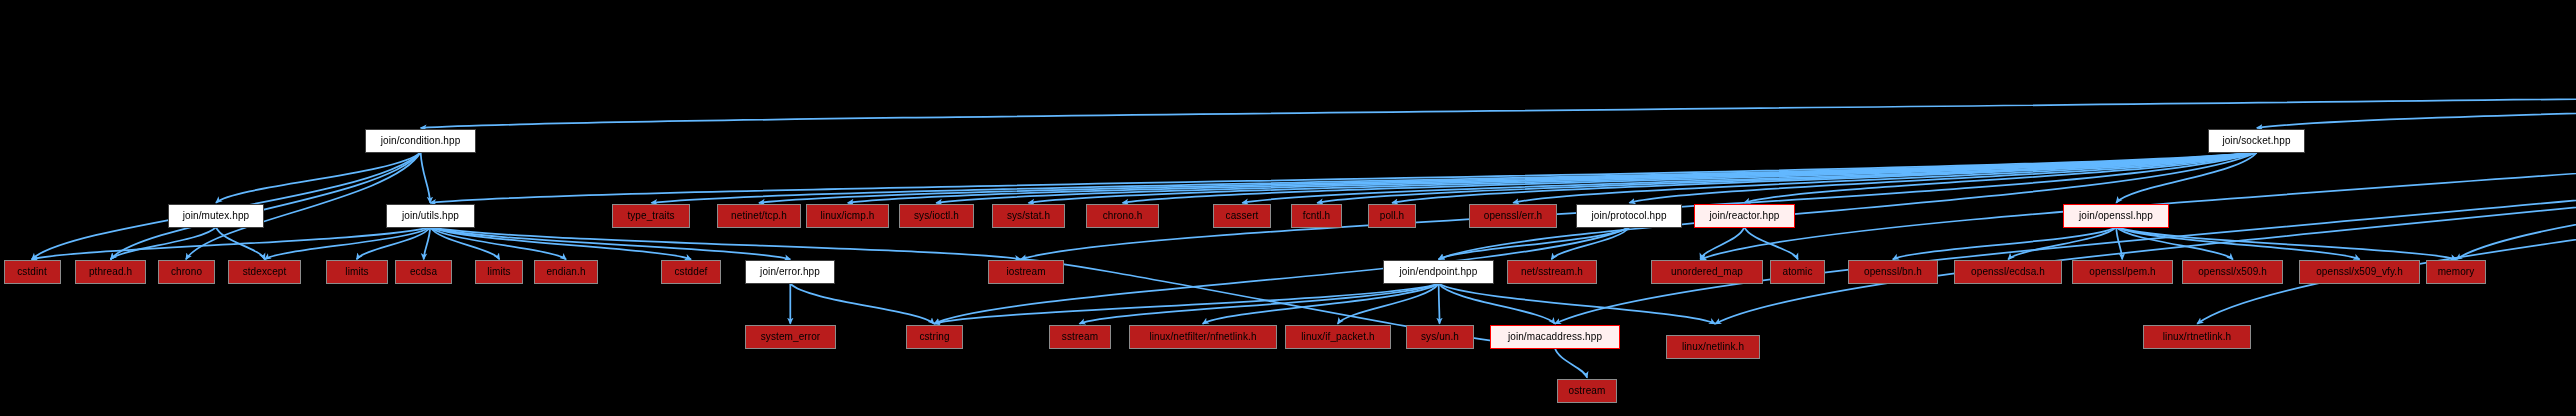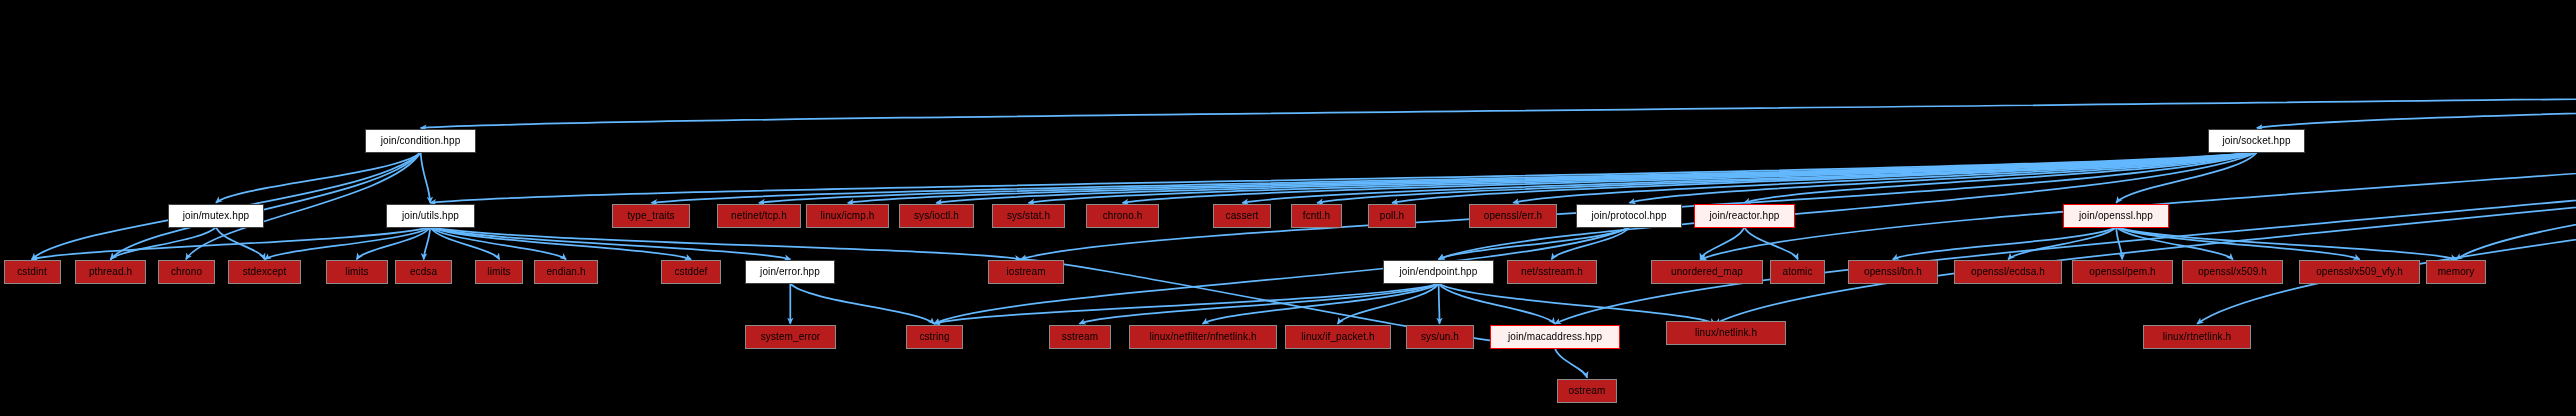--- a/index.html
+++ b/index.html
@@ -168,18 +168,18 @@
       <div class="node n-sys" style="left: 2182px; top: 260px; width: 101px;">openssl/x509.h</div>
       <div class="node n-sys" style="left: 2299px; top: 260px; width: 121px;">openssl/x509_vfy.h</div>
       <div class="node n-sys" style="left: 2426px; top: 260px; width: 60px;">memory</div>
       <div class="node n-sys" style="left: 745px; top: 325px; width: 91px;">system_error</div>
       <div class="node n-sys" style="left: 906px; top: 325px; width: 57px;">cstring</div>
       <div class="node n-sys" style="left: 1049px; top: 325px; width: 62px;">sstream</div>
       <div class="node n-sys" style="left: 1129px; top: 325px; width: 148px;">linux/netfilter/nfnetlink.h</div>
       <div class="node n-sys" style="left: 1285px; top: 325px; width: 106px;">linux/if_packet.h</div>
       <div class="node n-sys" style="left: 1406px; top: 325px; width: 68px;">sys/un.h</div>
       <div class="node n-hi" style="left: 1490px; top: 325px; width: 130px;">join/macaddress.hpp</div>
-      <div class="node n-sys" style="left: 1666px; top: 321px; width: 120px;">linux/netlink.h</div>
+      <div class="node n-sys" style="left: 1666px; top: 335px; width: 94px;">linux/netlink.h</div>
       <div class="node n-sys" style="left: 2143px; top: 325px; width: 108px;">linux/rtnetlink.h</div>
       <div class="node n-sys" style="left: 1557px; top: 379px; width: 60px;">ostream</div>
     </div>
 </div>
 
 
 </body></html>

